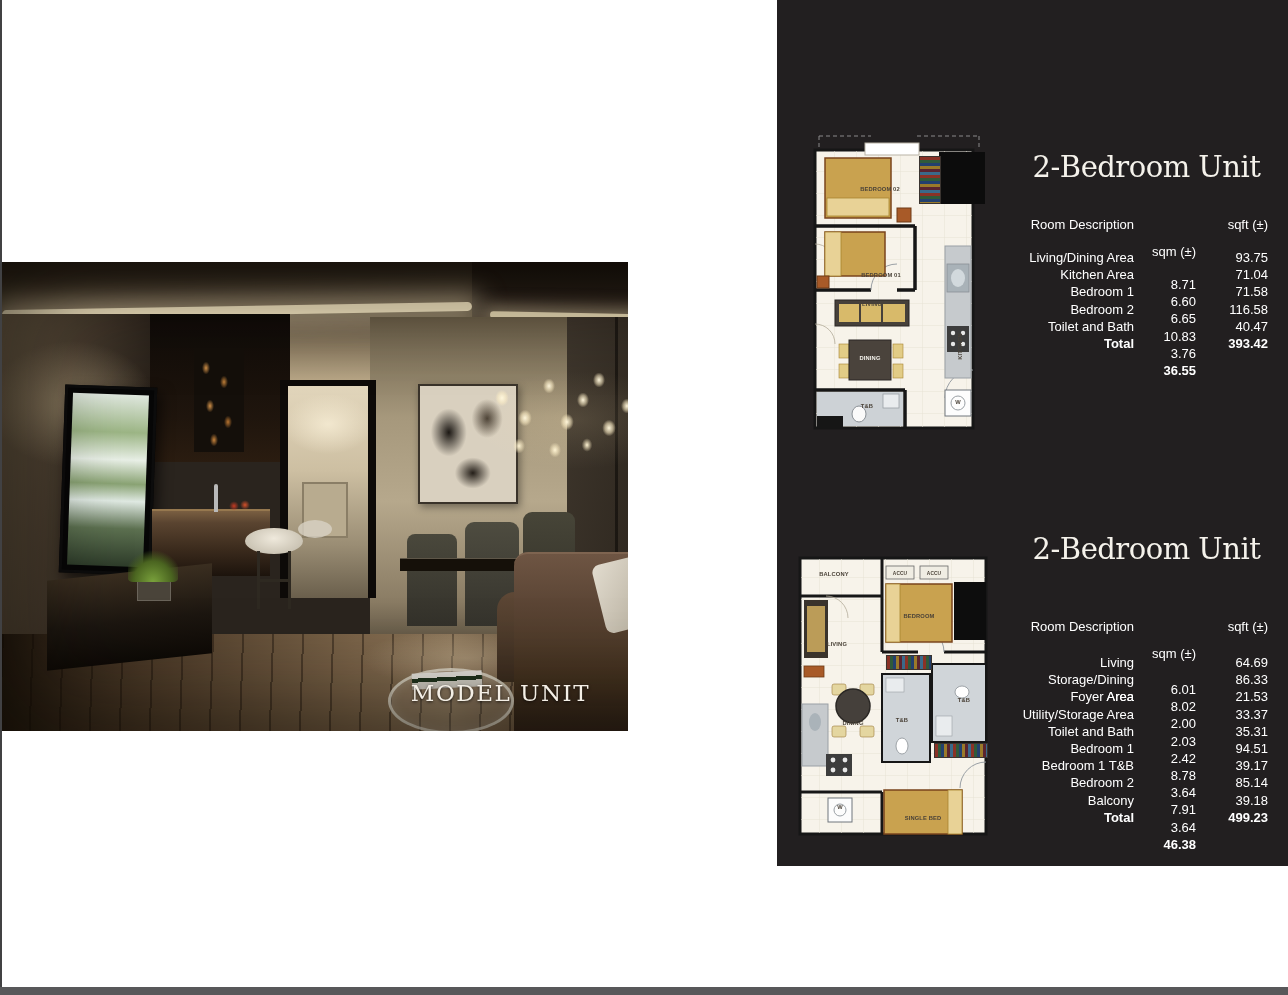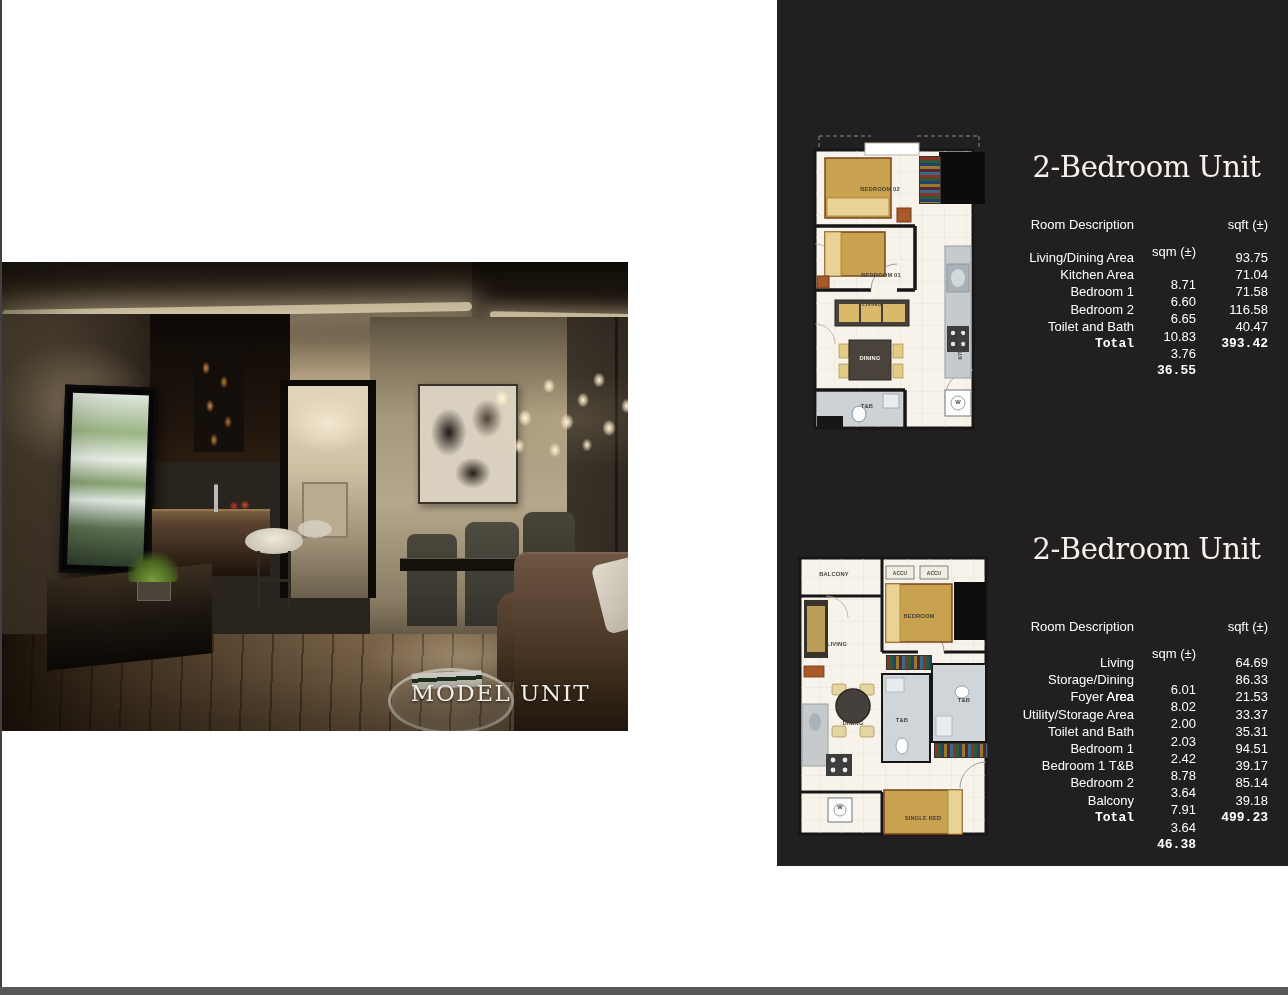--- a/index.html
+++ b/index.html
@@ -116,21 +116,21 @@
   .rtable{position:absolute;width:246px;color:#ffffff;font-size:13px;}
   .t1{left:245px;top:216px;}
   .t2{left:245px;top:618px;}
   .thead{display:flex;height:17px;line-height:17px;}
   .t1 .thead{margin-bottom:16px;}
   .t2 .thead{margin-bottom:19px;}
   .trow{display:flex;height:17.2px;line-height:17.2px;}
   .c-room{flex:1;text-align:right;}
   .c-sqm{width:62px;text-align:right;margin-top:27px;}
   .c-sqft{width:72px;text-align:right;}
-  .bold{font-weight:bold;font-family:Liberation Mono, monospace;}
+  .bold{font-weight:bold;}
 
   
   .plan{position:absolute;}
   .plan1{left:36px;top:128px;width:174px;height:304px;}
   .plan2{left:21px;top:556px;width:190px;height:280px;}
   .plan svg{position:absolute;left:0;top:0;}
   .plabel{position:absolute;font-size:8px;font-weight:bold;color:#4a4238;text-align:center;
     letter-spacing:.2px;white-space:nowrap;transform:scale(.72);transform-origin:center;}
   .plabel-light{color:#f4f2ec;}
   .plabel-rot{transform:rotate(-90deg) scale(.72);}

